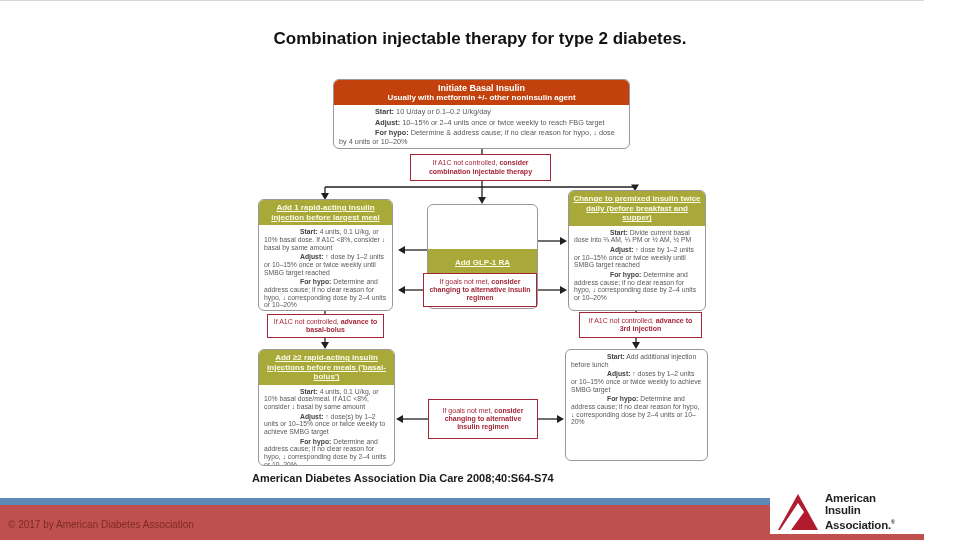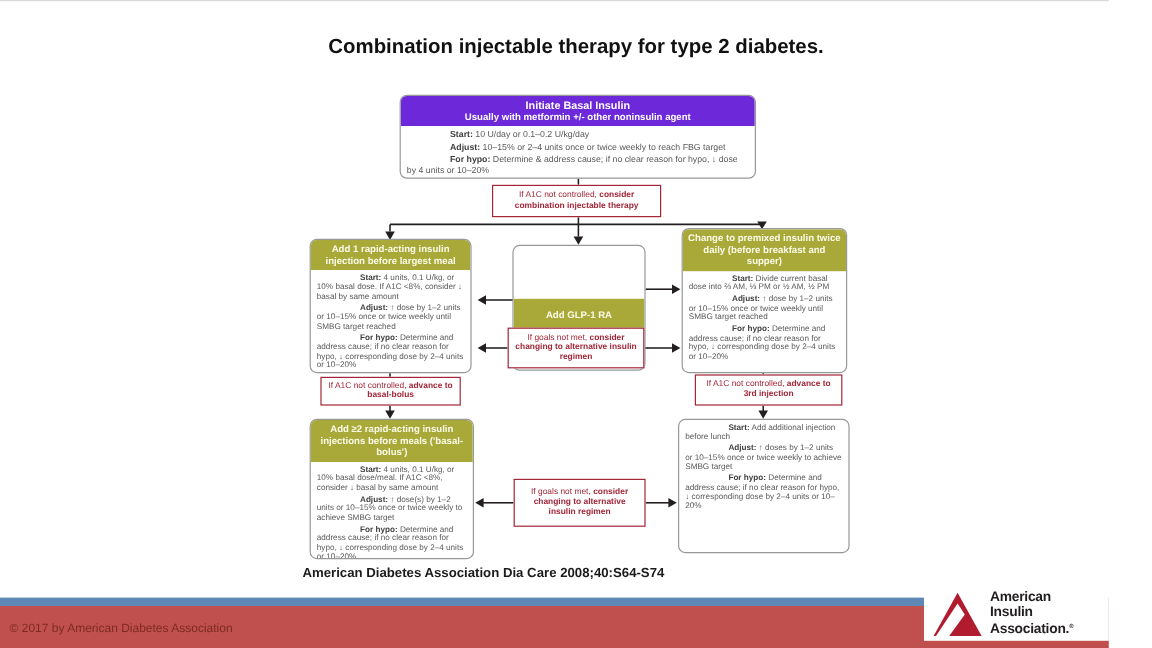--- a/index.html
+++ b/index.html
@@ -4,22 +4,22 @@
 <style>
   html,body{margin:0;padding:0;}
   body{width:960px;height:540px;background:#fff;font-family:"Liberation Sans","DejaVu Sans",sans-serif;}
   .slide{position:relative;width:924px;height:540px;background:#fff;overflow:hidden;border-top:1px solid #d9d9d9;}
   .title{position:absolute;left:0;top:28px;width:960px;text-align:center;font-size:17px;font-weight:bold;color:#111;}
 
   .connectors{position:absolute;left:0;top:0;width:960px;height:540px;pointer-events:none;}
 
   .fbox{position:absolute;border:1px solid #96989a;border-radius:6px;background:#fff;overflow:hidden;box-sizing:border-box;}
   .hd{font-weight:bold;text-align:center;padding:3px 4px;}
-  .hd.teal{background:#6d28d9;color:#ffffff;}
-  .hd.green{background:#a8a939;color:#fcfbea;font-size:8px;line-height:1.2;}
+  .hd.teal{background:#c2410c;color:#ffffff;}
+  .hd.green{background:#a8a939;color:#fcfbea;font-size:8px;line-height:1.2;text-decoration:underline;}
   .hd1{font-size:9px;}
   .hd2{font-size:8px;}
   .bd{padding:3px 5px;color:#58595b;}
   .bd p{margin:0 0 2px;}
   .bd b{color:#414042;margin-left:36px;}
   .bd-lg{font-size:7.3px;line-height:1.18;}
   .bd-sm{font-size:6.8px;line-height:1.13;}
 
   .rbox{position:absolute;border:1px solid #a32638;background:#fff;color:#a32638;
         display:flex;align-items:center;justify-content:center;text-align:center;

